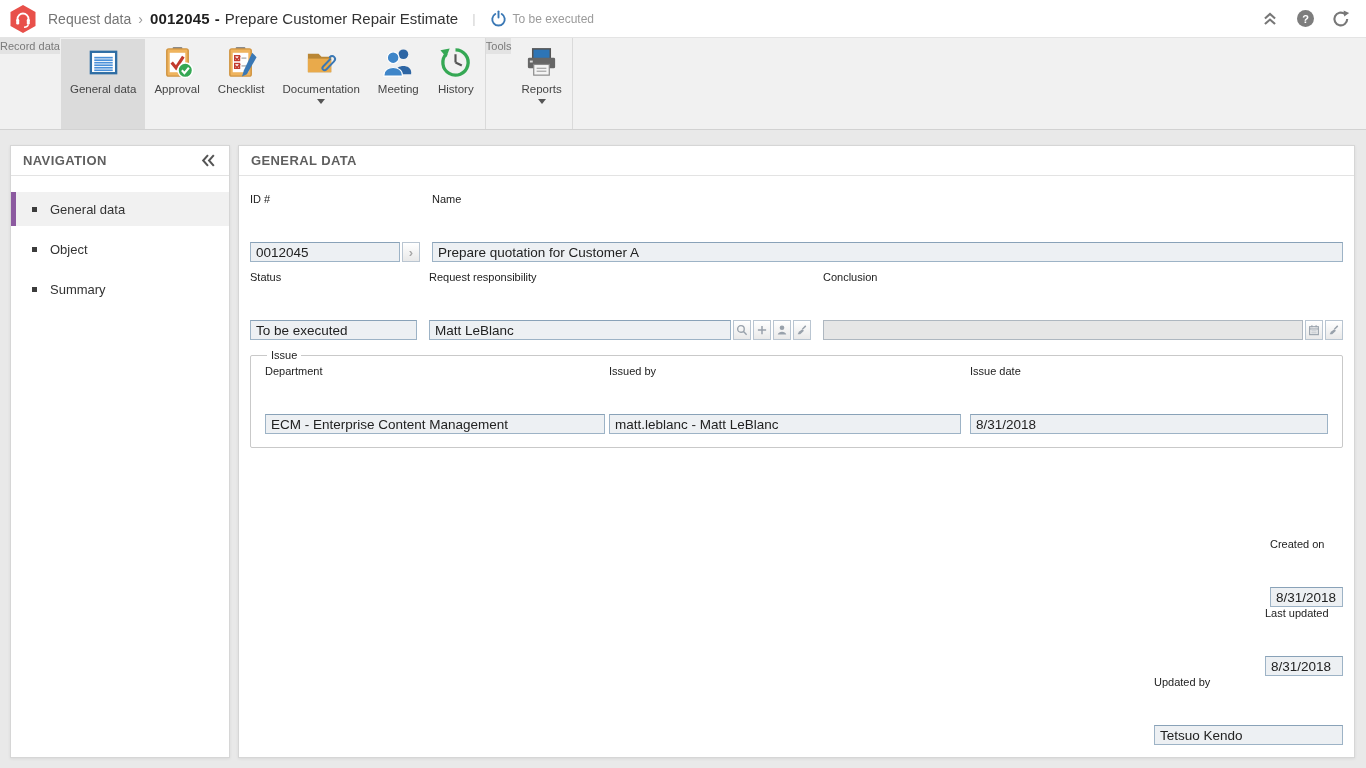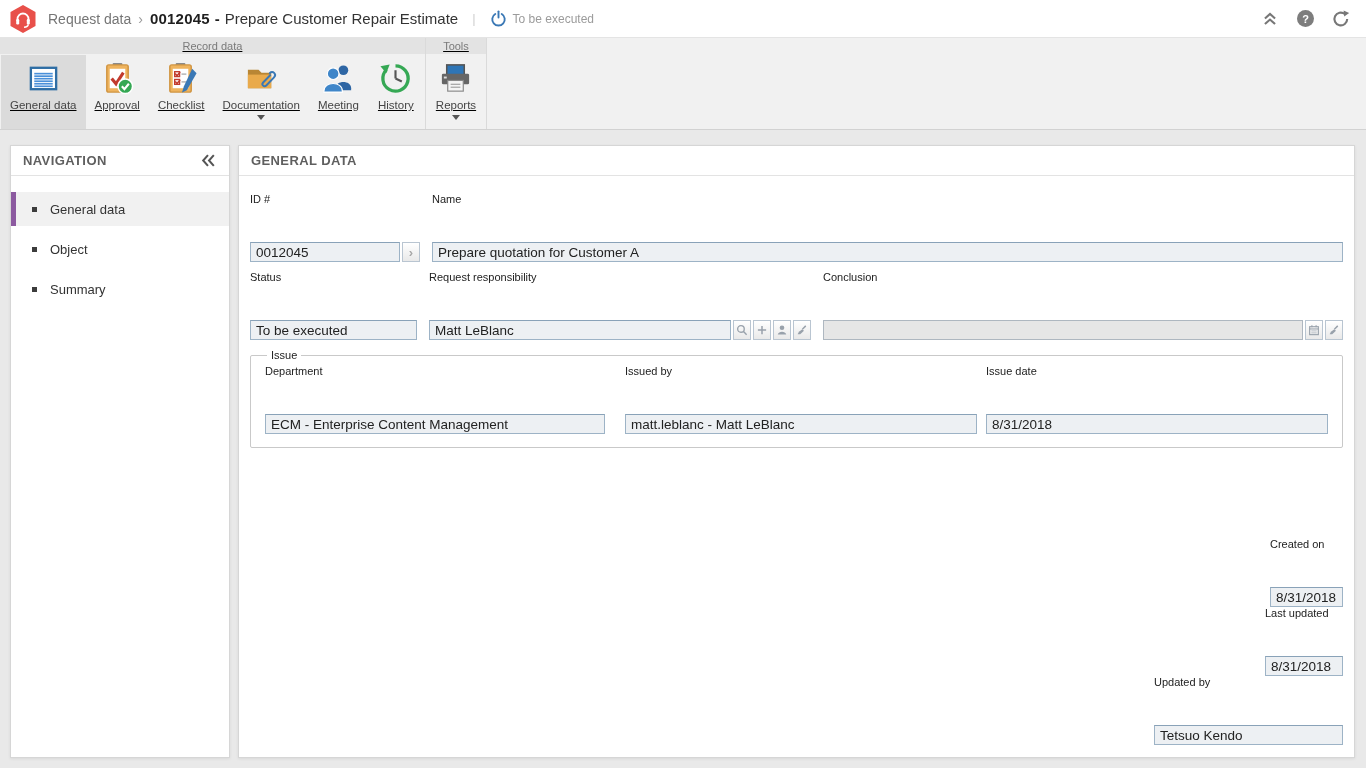--- a/index.html
+++ b/index.html
@@ -20,21 +20,21 @@
   .status-txt { color:#9b9b9b; font-size:12px; }
   .hdr-right { margin-left:auto; display:flex; align-items:center; gap:18px; }
   .hicon { width:18px; height:18px; cursor:pointer; }
   .help-badge { width:17px; height:17px; border-radius:50%; background:#7d7d7d; color:#fff;
                 font-size:11px; font-weight:bold; display:flex; align-items:center;
                 justify-content:center; cursor:pointer; }
 
   
   .ribbon { position:absolute; top:38px; left:0; width:1366px; height:92px; background:#f1f1f1;
             border-bottom:1px solid #d2d2d2; display:flex; }
-  .rgroup { display:flex; flex-direction:column; border-right:1px solid #dadada;text-decoration:underline; }
+  .rgroup { display:flex; flex-direction:row; border-right:1px solid #dadada; }
   .rgroup-label { height:16px; background:#e3e3e3; color:#7a7a7a; font-size:11px;
                   text-align:center; line-height:16px; }
   .rgroup-btns { display:flex; flex:1; padding:1px 1px 0; }
   .rbtn { min-width:56px; padding:6px 9px 0; display:flex; flex-direction:column;
           align-items:center; cursor:pointer; }
   .rbtn.sel { background:#dbdbdb; }
   .ricon { width:35px; height:35px; margin-bottom:3px; }
   .rlbl { font-size:11.5px; color:#454545; white-space:nowrap; }
   .dd { width:0; height:0; border:4px solid transparent; border-top:5px solid #555; margin-top:4px; }
   .ribbon-rest { flex:1; }
@@ -313,21 +313,21 @@
       </div>
     </div>
 
     <fieldset class="issue">
       <legend>Issue</legend>
       <div class="frow" style="margin-bottom:0;">
         <div class="fgroup" style="width:340px;">
           <div class="flabel">Department</div>
           <input class="finput" readonly="" value="ECM - Enterprise Content Management" style="">
         </div>
-        <div class="fgroup" style="width:352px; margin-left:20px;">
+        <div class="fgroup" style="width:352px; margin-left:4px;">
           <div class="flabel">Issued by</div>
           <input class="finput" readonly="" value="matt.leblanc - Matt LeBlanc" style="">
         </div>
         <div class="fgroup" style="flex:1; margin-left:9px;">
           <div class="flabel">Issue date</div>
           <input class="finput" readonly="" value="8/31/2018" style="">
         </div>
       </div>
     </fieldset>
 

